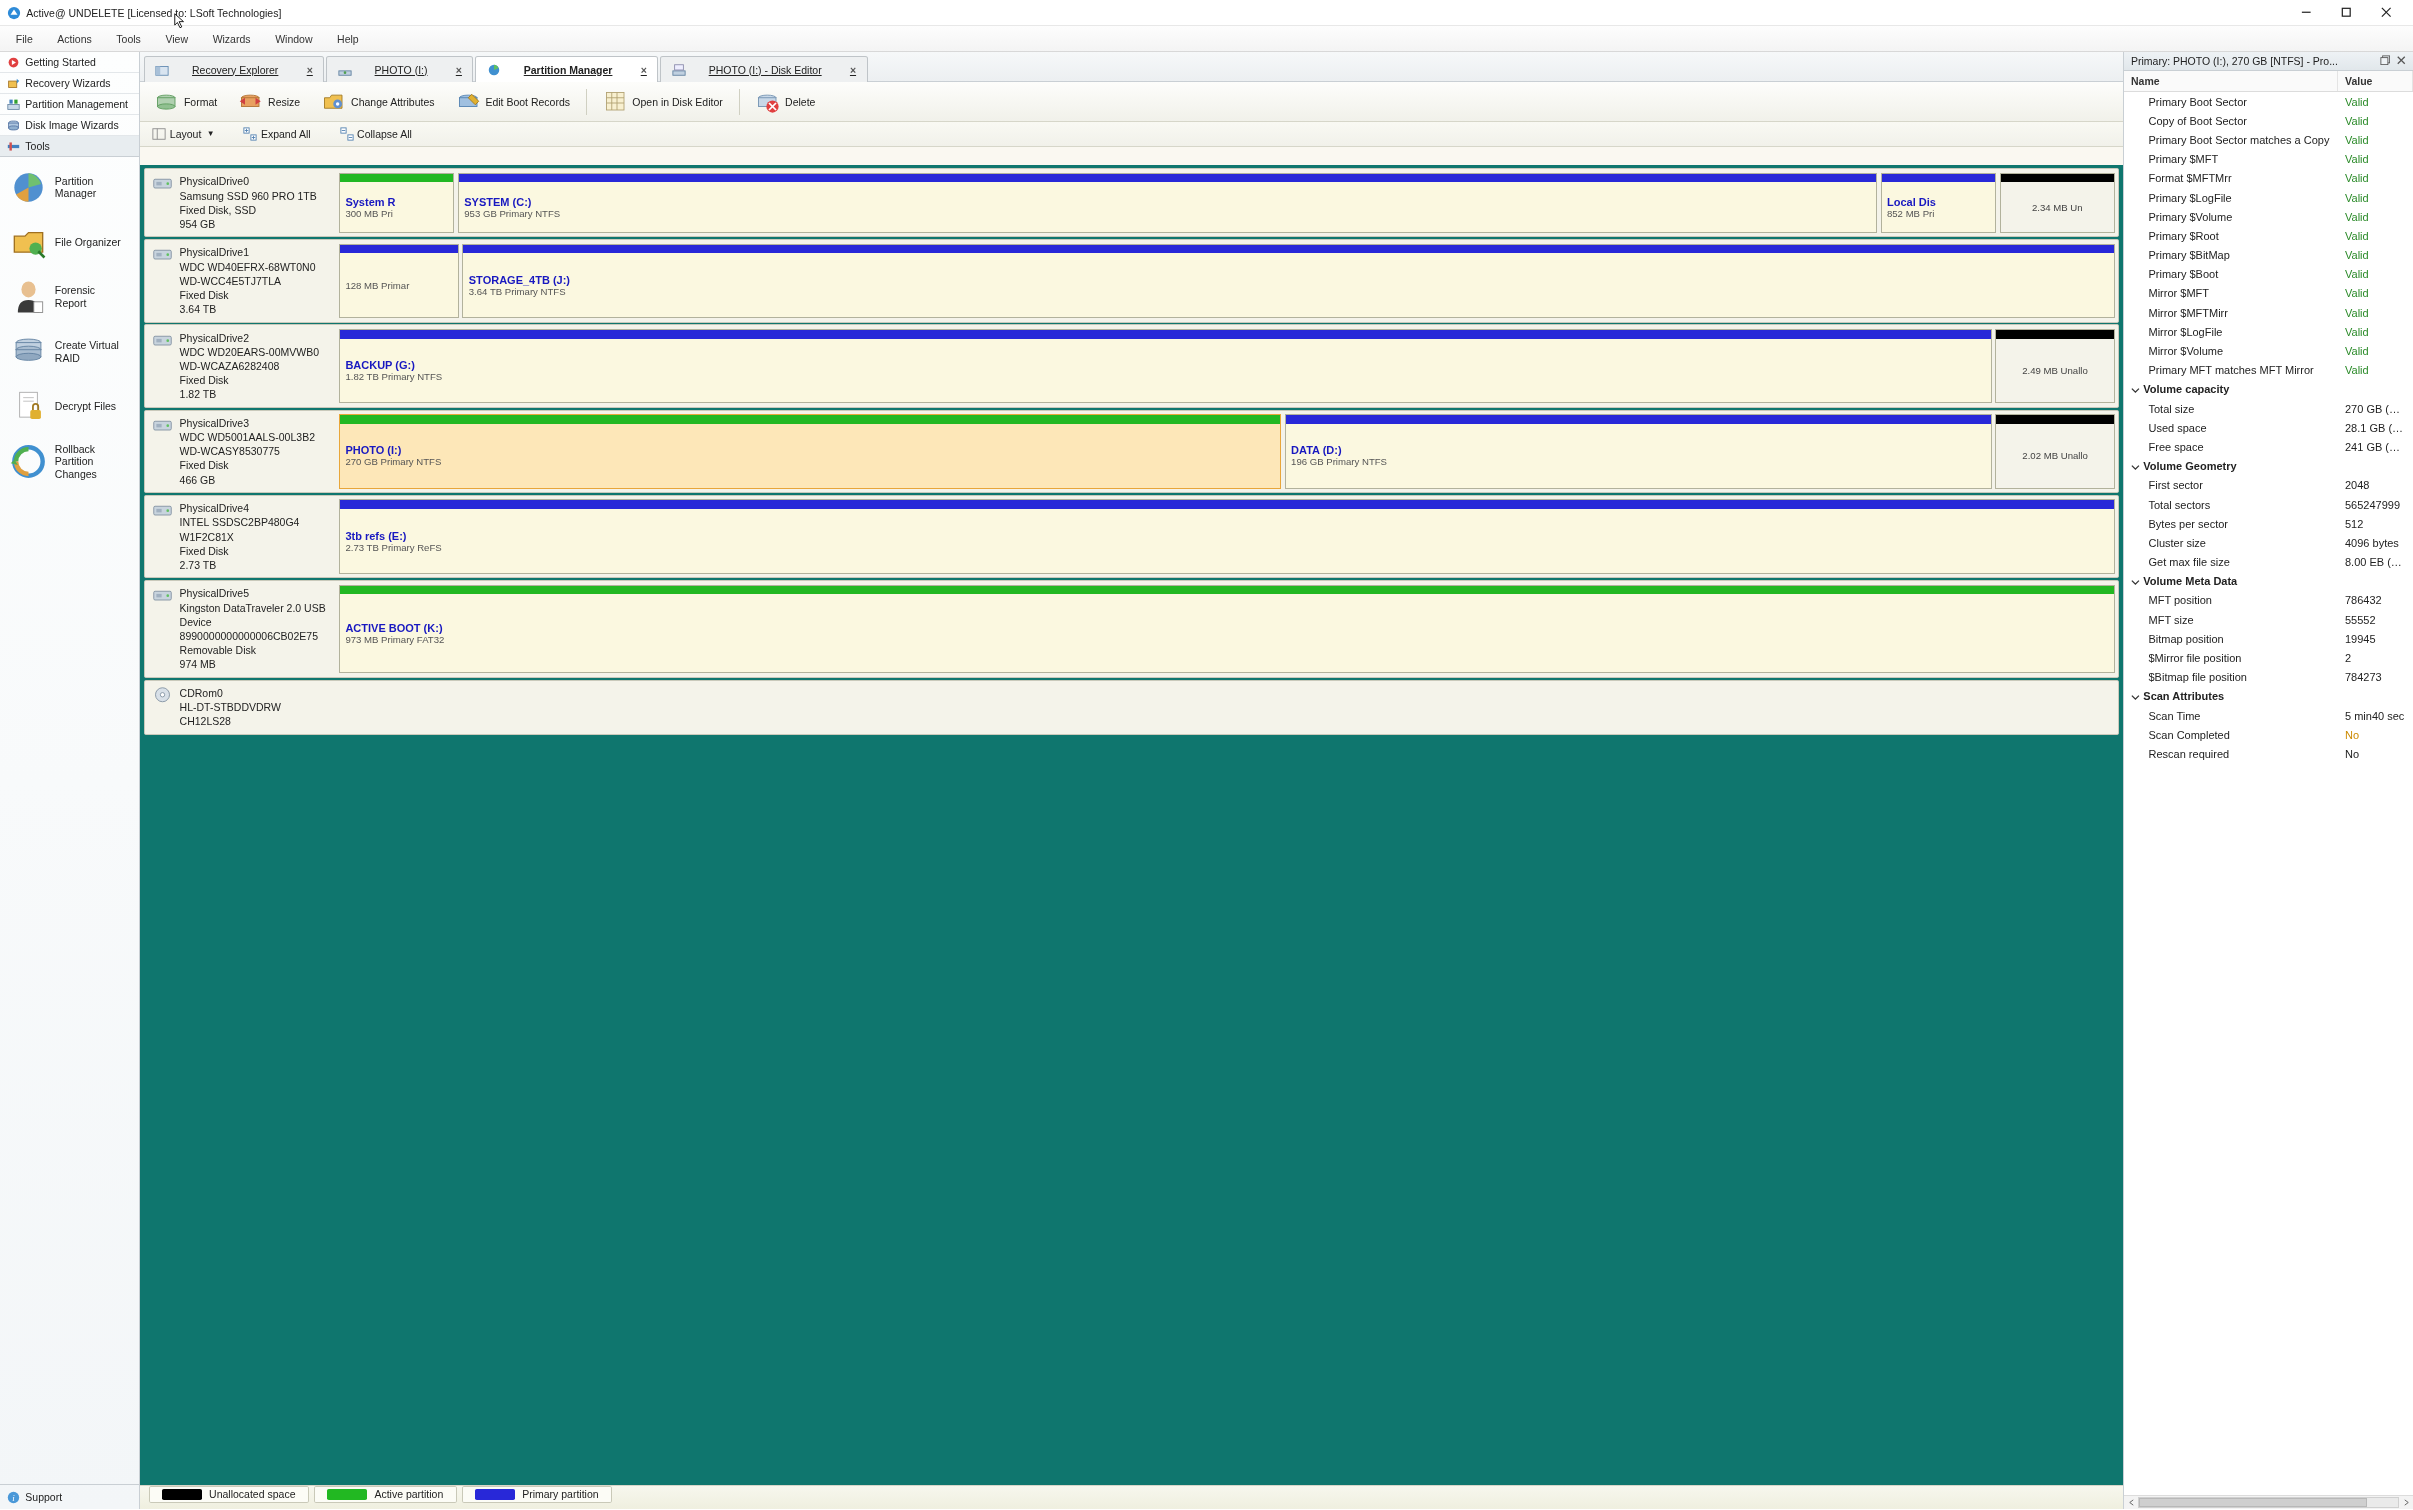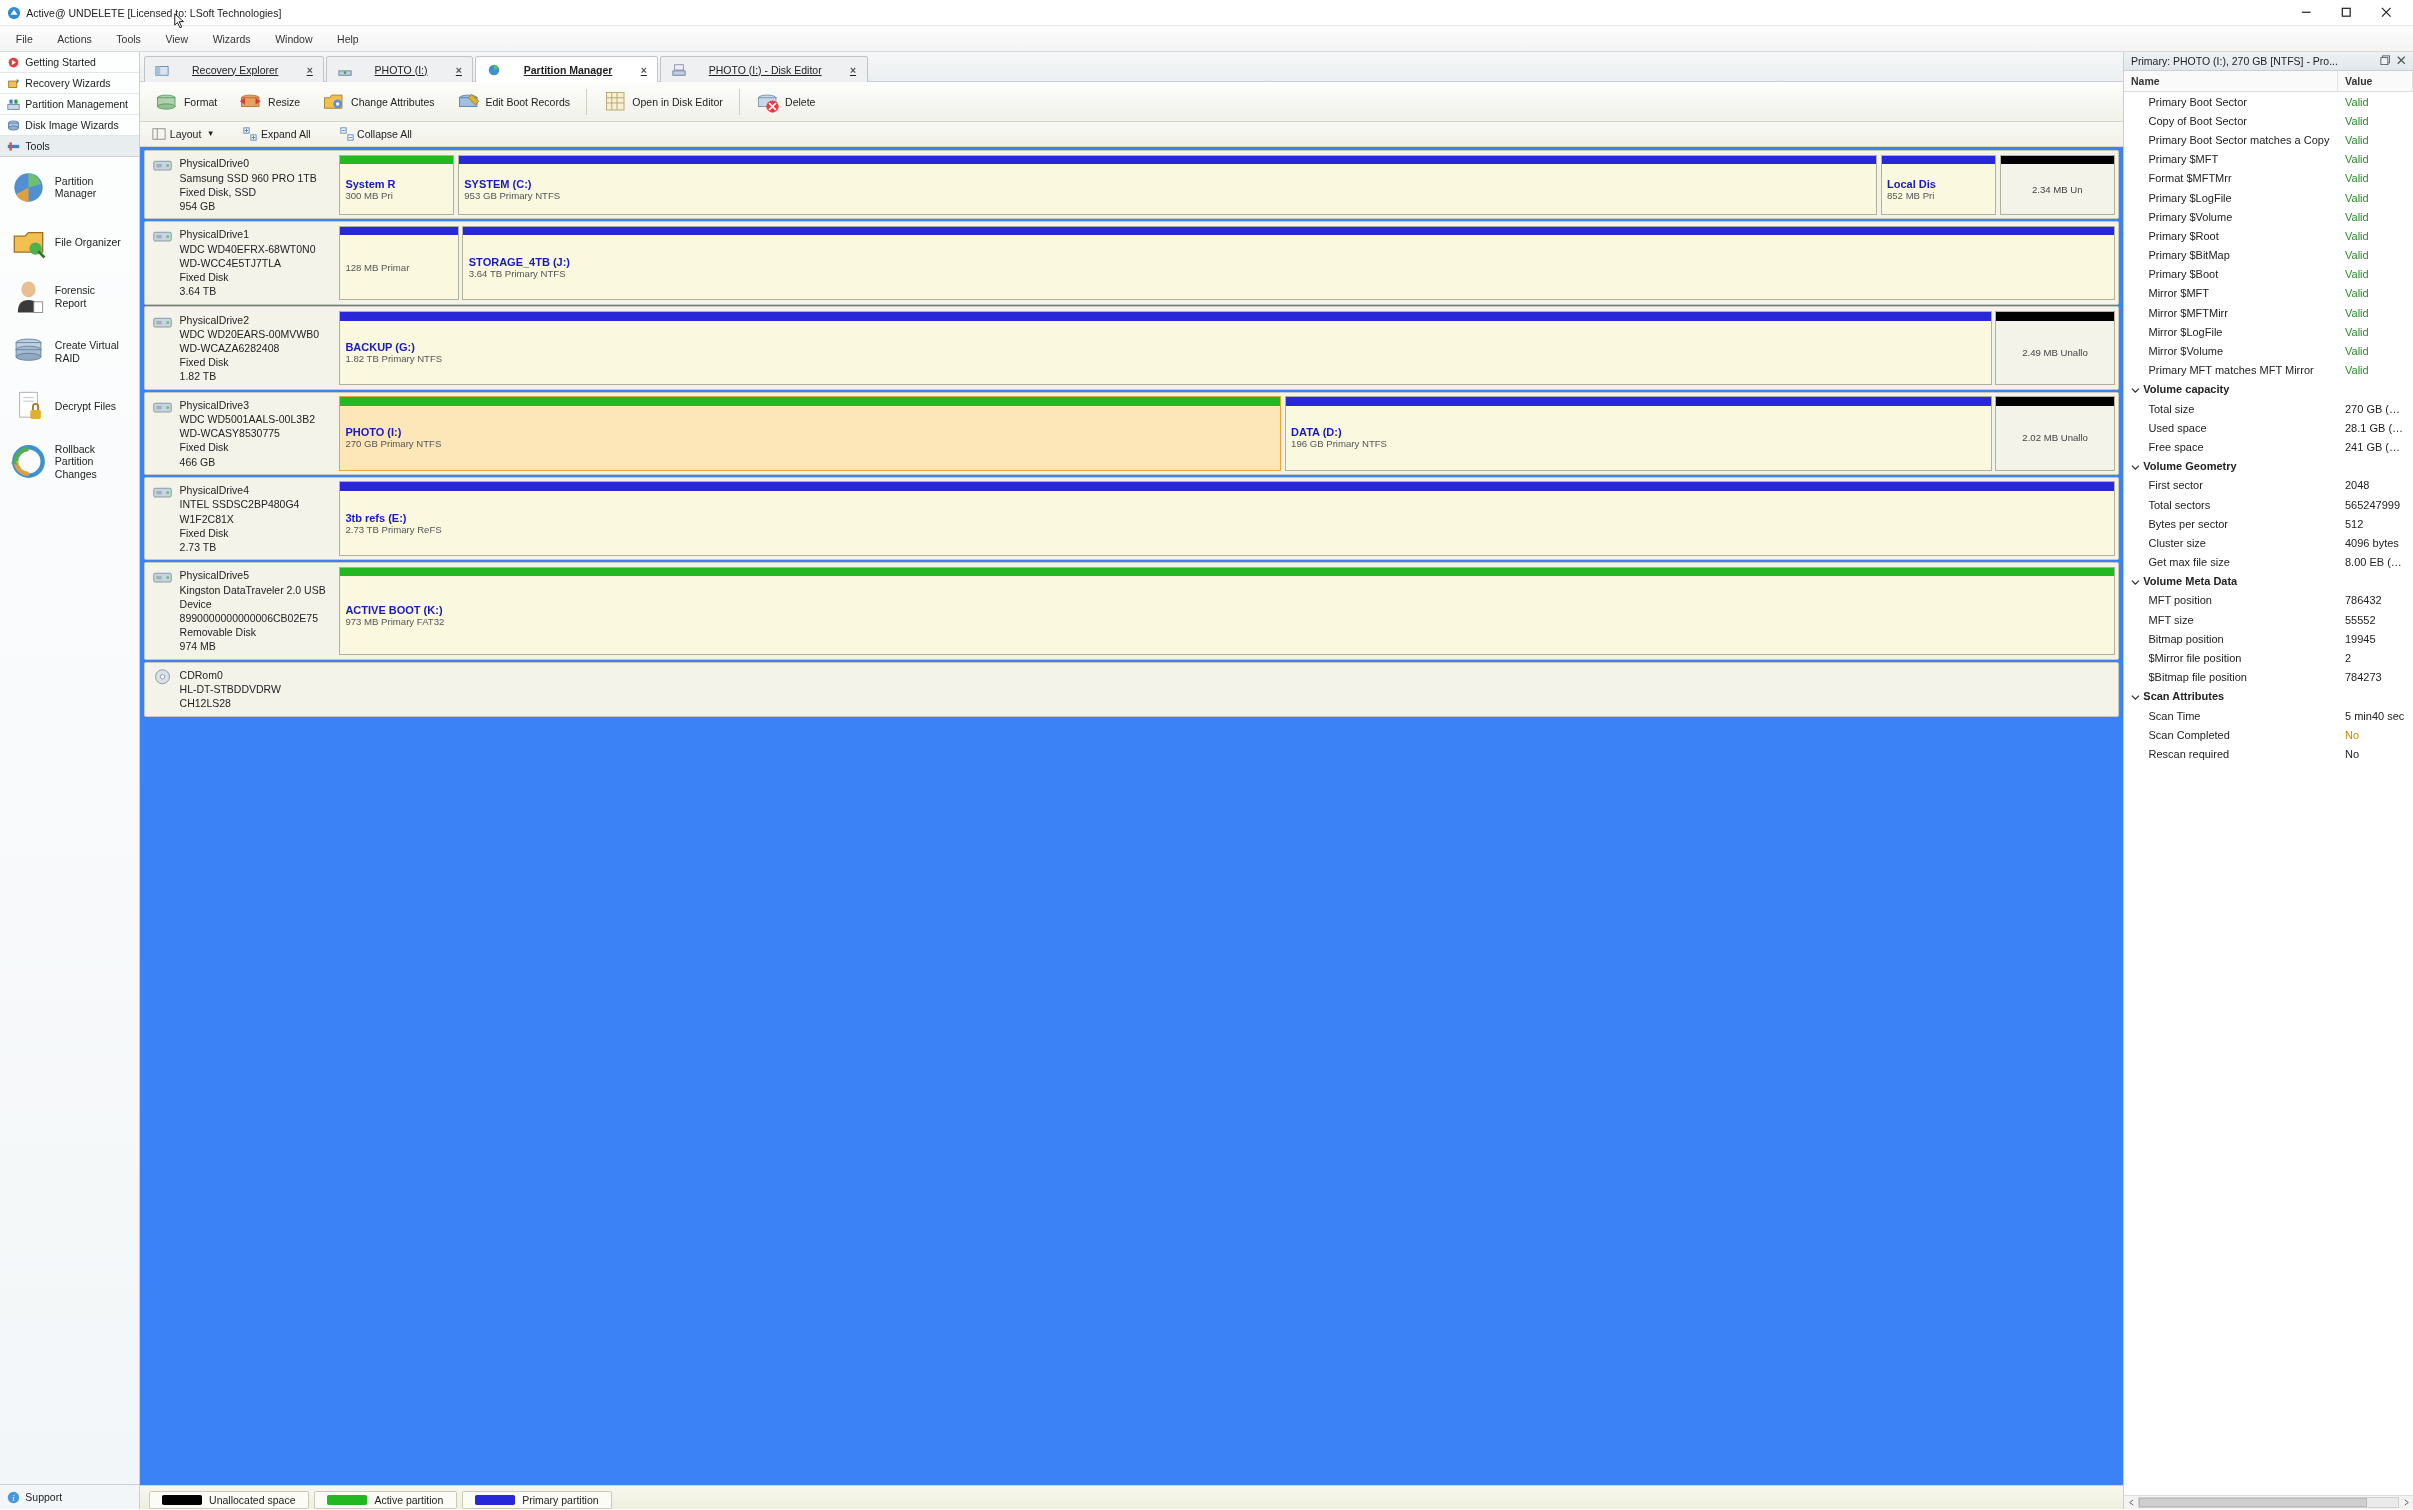--- a/index.html
+++ b/index.html
@@ -30,40 +30,40 @@
 .tab .tab-icon { width: 14px; height: 14px; display: inline-block; }
 .tab .close { margin-left: 5.3px; color: #555; font-weight: 700; cursor: pointer; }
 .toolbar { display: flex; align-items: center; height: 40px; background: linear-gradient(#fdfdfb,#f1f1ea); border-bottom: 0.9px solid #d6d6c9; padding: 0 5.3px; gap: 3.5px; }
 .tb-btn { display: flex; align-items: center; gap: 5.3px; padding: 3.5px 8.8px; cursor: pointer; border-radius: 2.6px; }
 .tb-icon { width: 24.5px; height: 24.5px; display: inline-block; }
 .tb-sep { width: 0.9px; height: 26px; background: #d0d0c2; margin: 0 3.5px; }
 .toolbar2 { display: flex; align-items: center; height: 24.5px; background: linear-gradient(#f9f9f3,#f1f1ea); border-bottom: 0.9px solid #d6d6c9; padding: 0 5.3px; gap: 15px; }
 .tb2-btn { display: flex; align-items: center; gap: 3.5px; padding: 1.8px 7px; cursor: pointer; font-size: 10.5px; border-radius: 2.6px; }
 .tb2-icon { width: 14px; height: 14px; display: inline-block; }
 
-.drive-scroll { flex: 1; overflow: auto; padding: 1.8px; background: #3b82f6; position: relative; }
+.drive-scroll { flex: 1; overflow: auto; padding: 1.8px; background: #0f766e; position: relative; margin-top: 18px; }
 .drive-row { display: flex; margin: 1.8px; border: 0.9px solid #c9c9bb; background: #f4f3ea; border-radius: 1.8px; }
 .drive-info { width: 191px; padding: 5.3px 7px; display: flex; gap: 7px; }
 .drive-ico { width: 21px; height: 17.5px; flex-shrink: 0; }
 .drive-text { font-size: 10.5px; line-height: 1.35; }
 .drive-text .dname { font-weight: 400; }
 .part-area { flex: 1; padding: 3.5px; display: flex; gap: 3.5px; align-items: stretch; min-width: 0; }
 .part-block { display: flex; flex-direction: column; border: 0.9px solid #b2b29c; background: #fbf8e0; min-width: 0; overflow: hidden; }
 .part-block.selected { border: 1.8px solid #e8a63a; background: #fde7b8; }
 .part-bar { height: 8.8px; flex-shrink: 0; }
 .bar-blue { background: #2828d8; }
 .bar-green { background: #22b822; }
 .bar-black { background: #000; }
 .part-body { padding: 3.5px 5.3px; font-size: 10px; display: flex; flex-direction: column; justify-content: center; flex: 1; min-width: 0; overflow: hidden; white-space: nowrap; }
 .part-name { color: #1818c0; font-weight: 700; font-size: 11px; overflow: hidden; text-overflow: ellipsis; }
 .part-desc { color: #555; font-size: 9.6px; overflow: hidden; text-overflow: ellipsis; }
 .un-block { display: flex; flex-direction: column; border: 0.9px solid #b2b29c; background: #f4f3ea; }
 .un-body { font-size: 9.6px; color: #444; padding: 3.5px; display: flex; align-items: center; justify-content: center; flex: 1; overflow: hidden; white-space: nowrap; }
 
-.legend { display: flex; align-items: flex-end; height: 24.5px; background: linear-gradient(#f7f7ee,#efefdf); border-top: 0.9px solid #d6d6c9; padding: 0 8.8px; gap: 5.3px; }
+.legend { display: flex; align-items: flex-start; height: 24.5px; background: linear-gradient(#f7f7ee,#efefdf); border-top: 0.9px solid #d6d6c9; padding: 0 8.8px; gap: 5.3px; }
 .legend-item { display: flex; align-items: center; gap: 7px; padding: 1.8px 12.3px; border: 0.9px solid #c9c9b8; background: #fcfcf6; border-radius: 1.8px; }
 .legend-swatch { width: 40px; height: 10.5px; border-radius: 1.8px; }
 
 .right-panel { width: 289px; display: flex; flex-direction: column; background: #fff; }
 .rp-title { height: 19px; background: linear-gradient(#eef2f5,#e1e7eb); border-bottom: 0.9px solid #c9cfd4; display: flex; align-items: center; padding: 0 7px; font-size: 10.5px; gap: 5.3px; }
 .rp-title .spacer { flex: 1; }
 .rp-header { display: flex; height: 21px; border-bottom: 0.9px solid #dcdcdc; background: #fafafa; }
 .rp-header .col { padding: 3.5px 7px; border-right: 0.9px solid #e4e4e4; font-size: 10.5px; color: #333; font-weight: bold; }
 .rp-scroll { flex: 1; overflow: auto; }
 .rp-row { display: flex; padding: 1.8px 0; font-size: 11px; }

